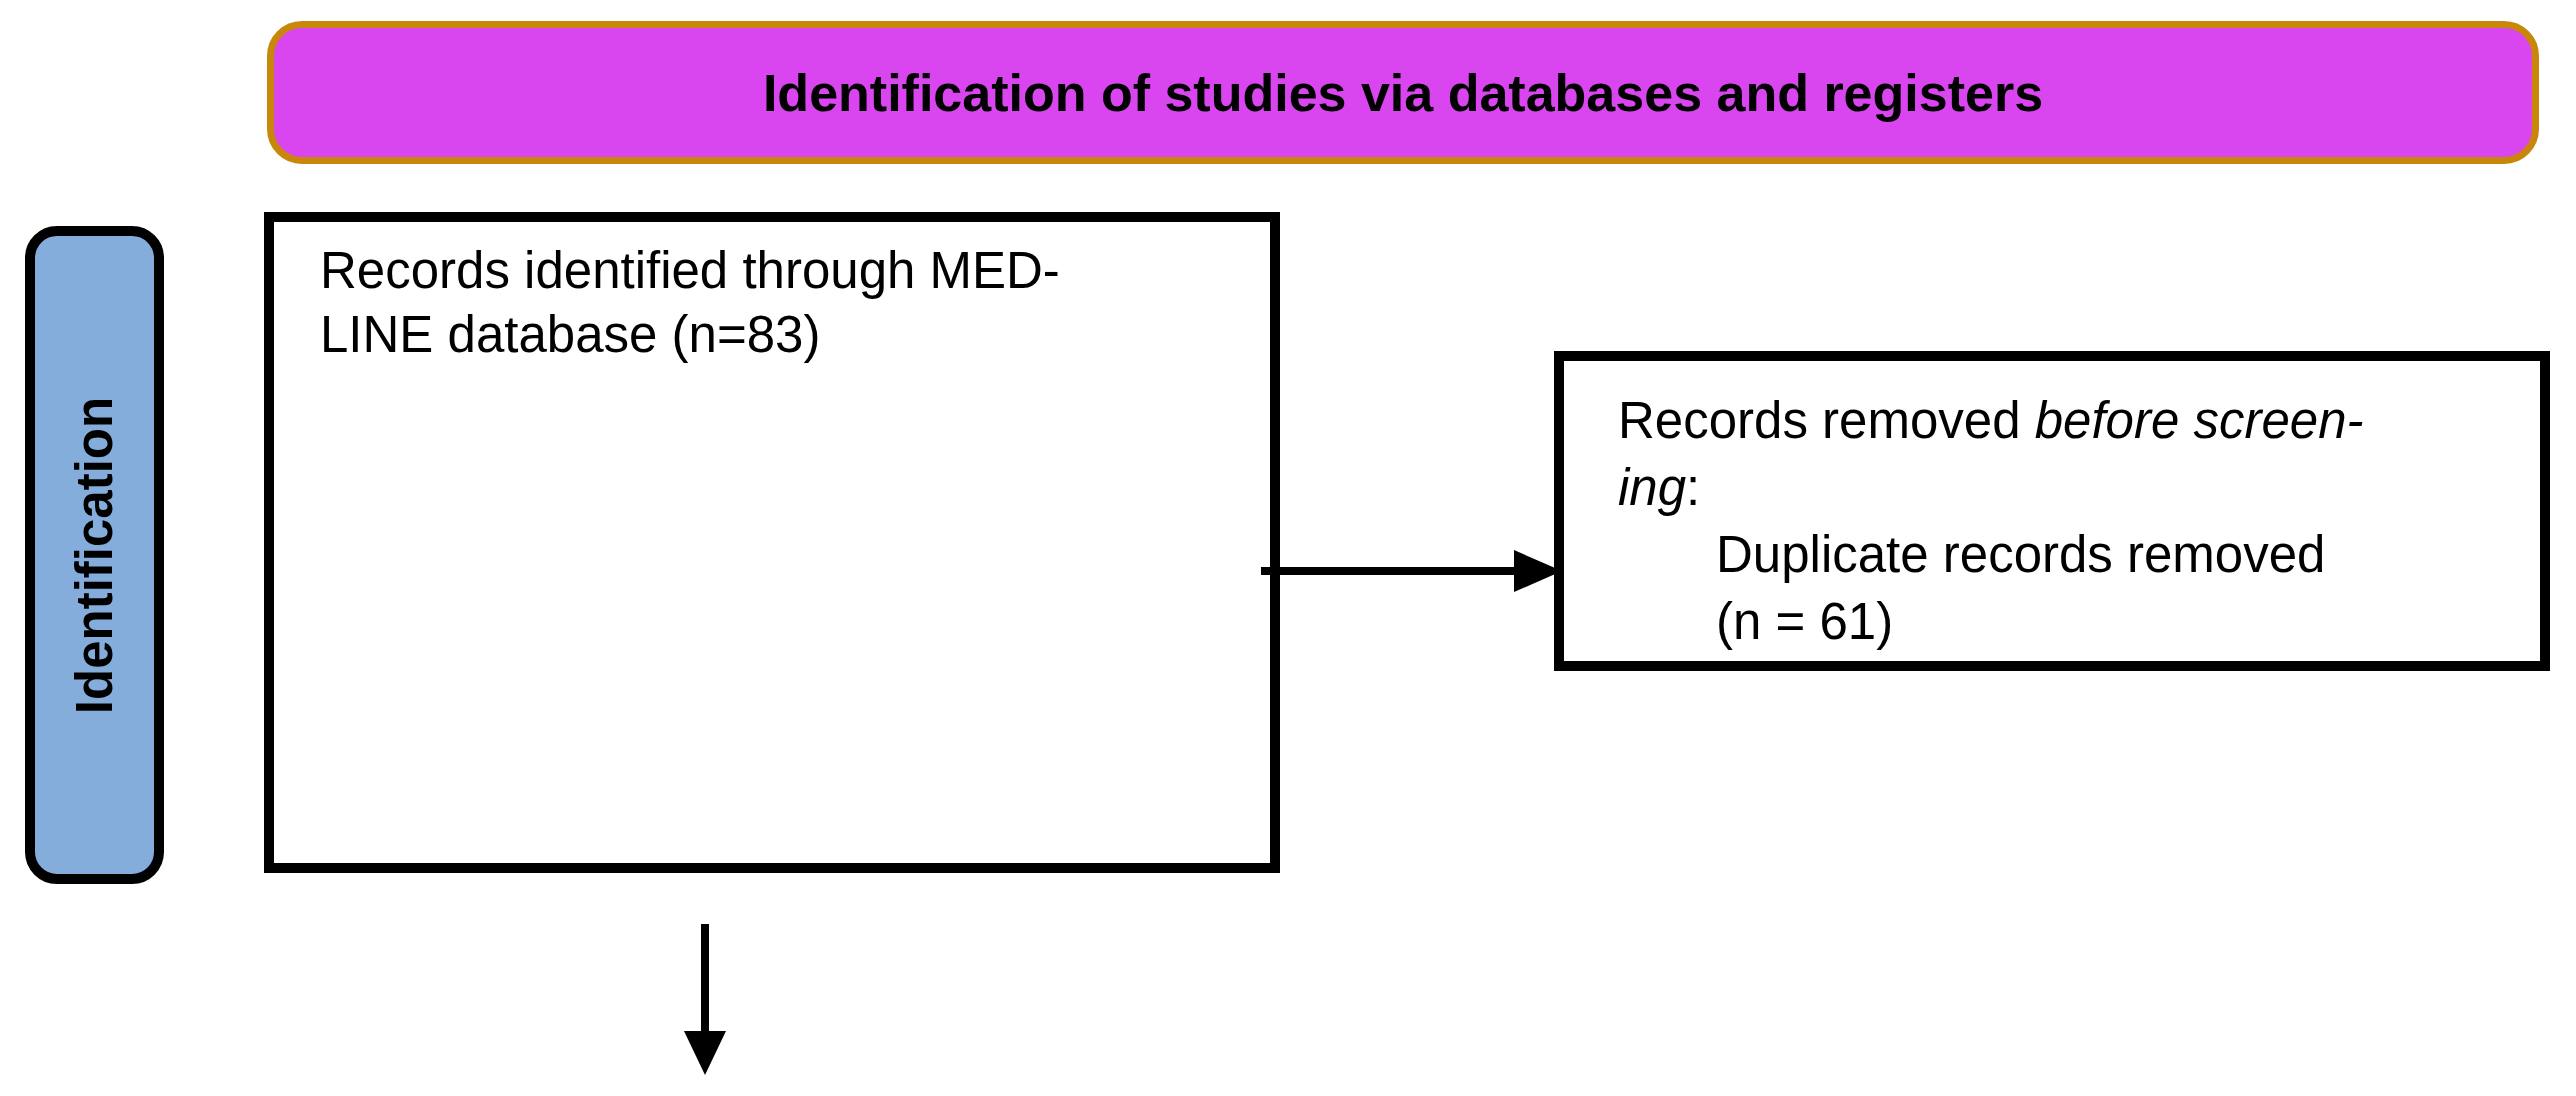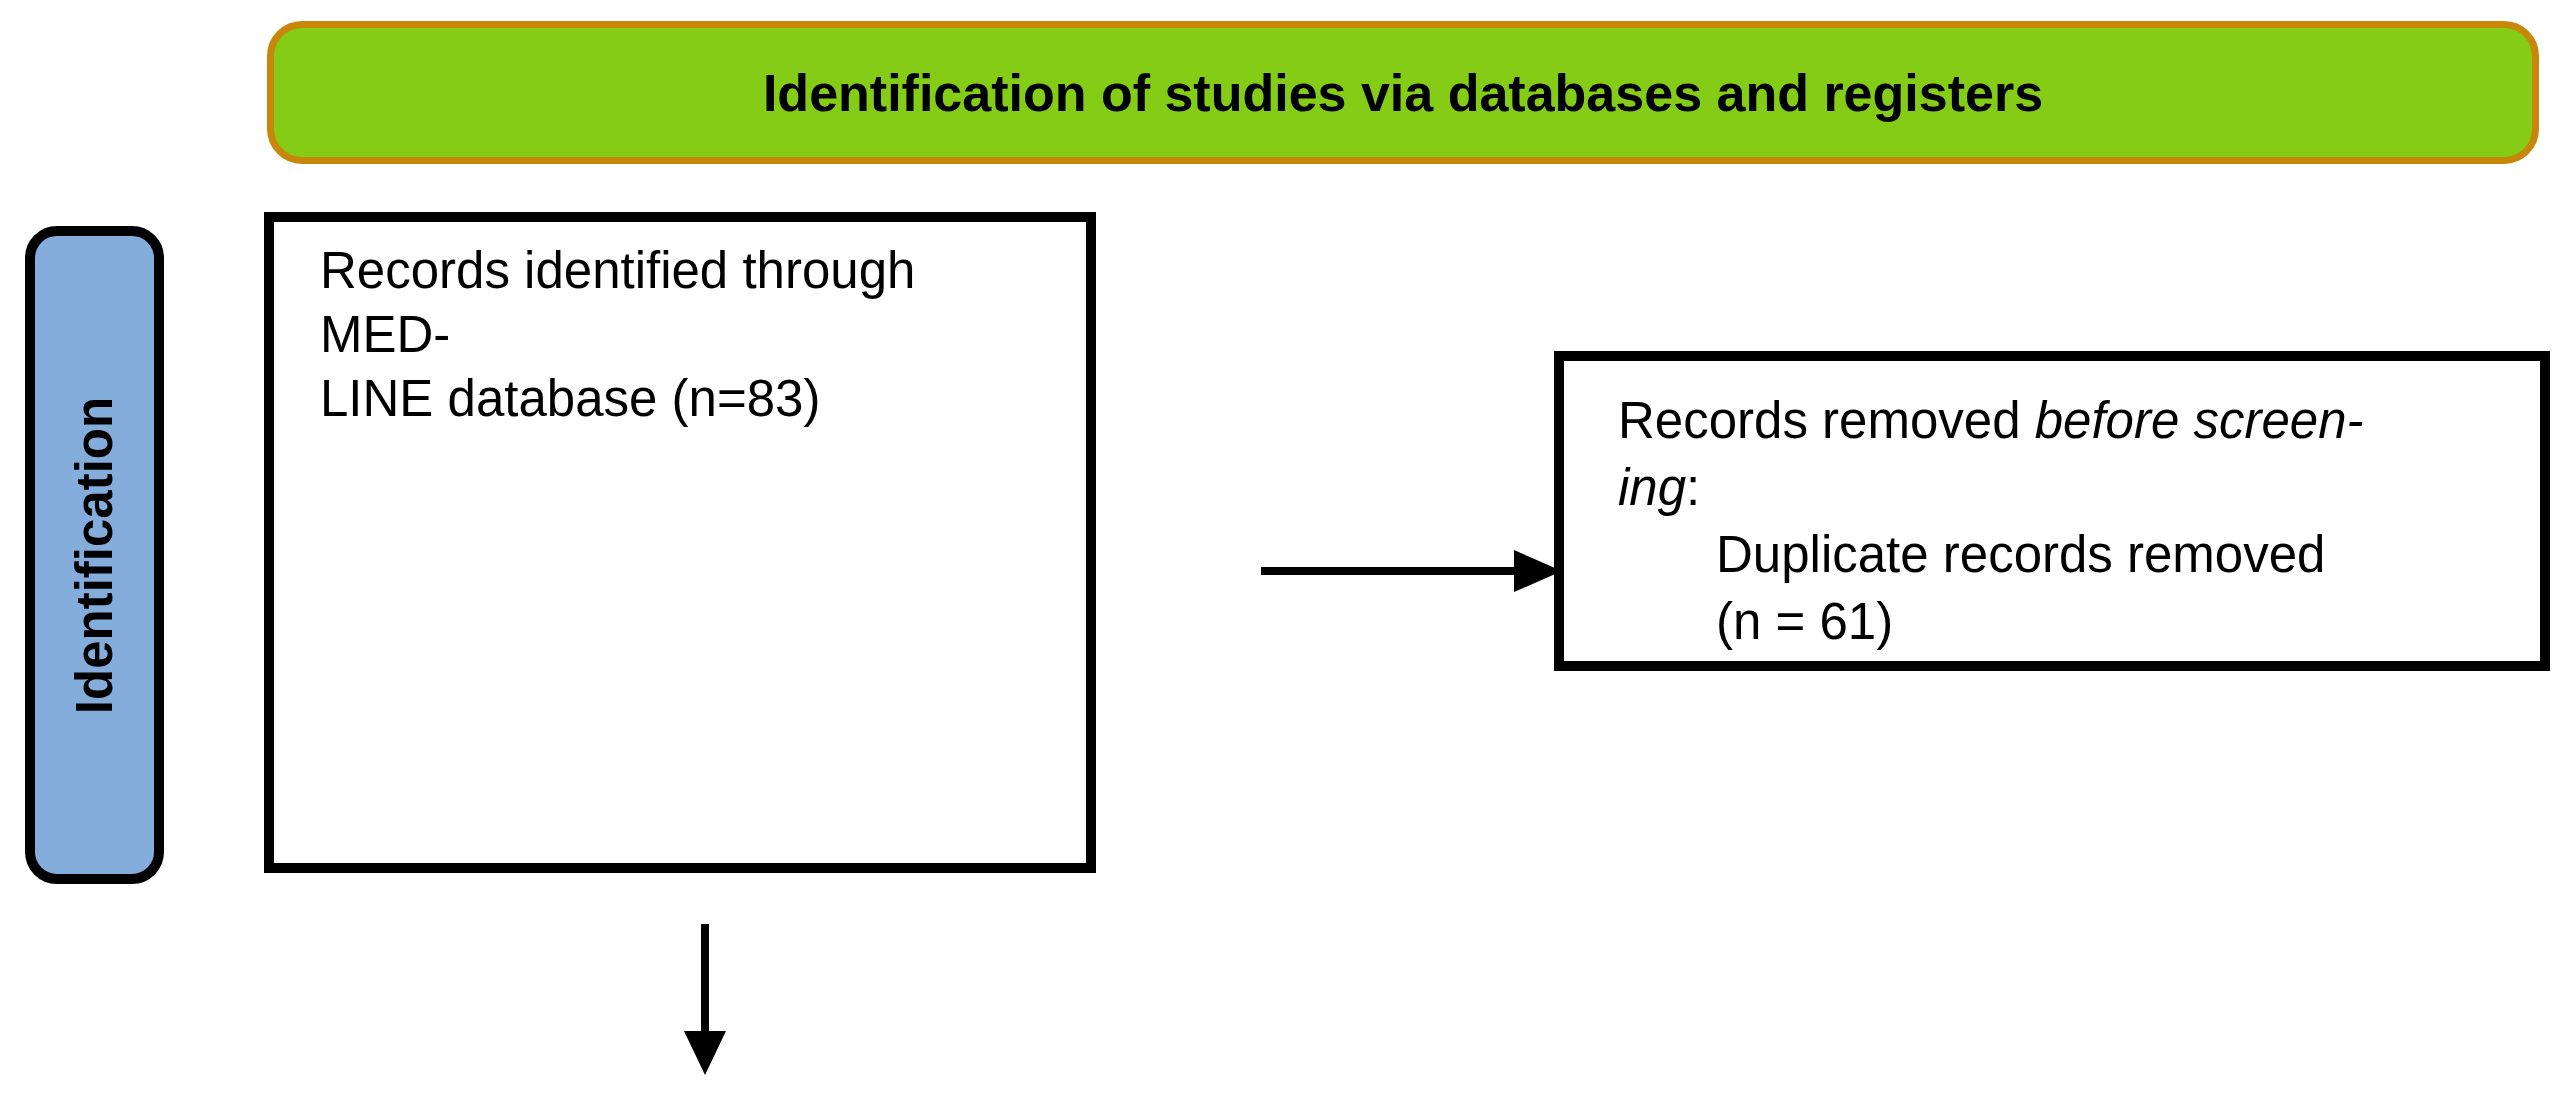--- a/index.html
+++ b/index.html
@@ -17,21 +17,21 @@
   }
   .abs { position: absolute; }
 
   
   .banner {
     left: 267px;
     top: 21px;
     width: 2272px;
     height: 143px;
     box-sizing: border-box;
-    background: #84cc16;
+    background: #d946ef;
     border: 7.7px solid #C8860B;
     border-radius: 35px;
     display: flex;
     align-items: center;
     justify-content: center;
   }
   .banner-title {
     font-size: 52px;
     font-weight: bold;
     letter-spacing: 0px;
@@ -63,21 +63,21 @@
   .flow-box {
     box-sizing: border-box;
     background: #ffffff;
     border: 10px solid #000000;
     font-size: 51px;
     line-height: 64px;
   }
   .box-identified {
     left: 264px;
     top: 212px;
-    width: 832px;
+    width: 1016px;
     height: 661px;
     padding: 17px 31px 0 46px;
   }
   .box-identified p {
     margin: 0 0 77px 0;
     white-space: pre-line;
   }
   .box-removed {
     left: 1554px;
     top: 351px;

